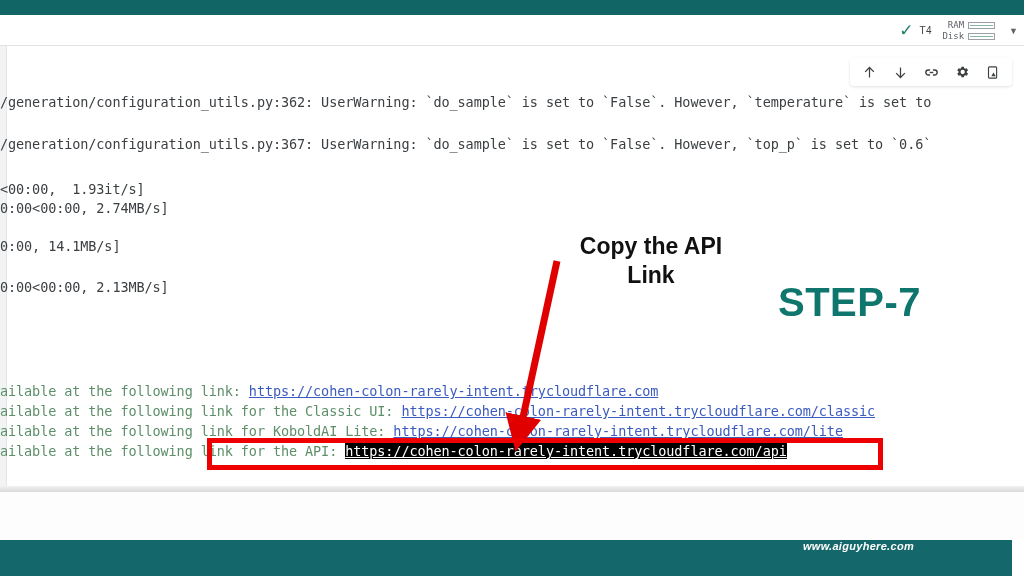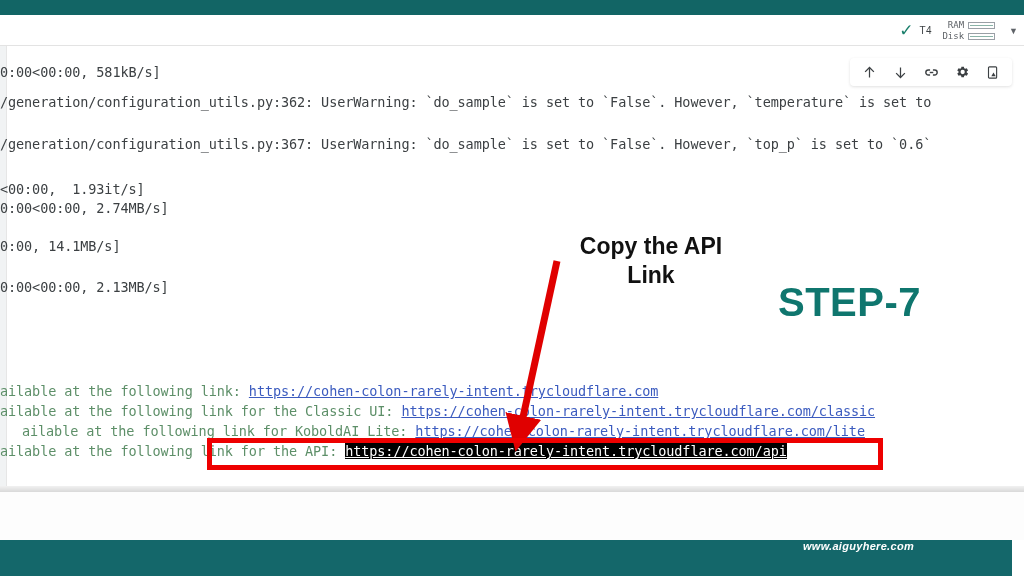--- a/index.html
+++ b/index.html
@@ -92,21 +92,21 @@
 
   .link-line {
     position:absolute; left:0;
     font-family:"DejaVu Sans Mono", monospace;
     font-size:13.5px; white-space:pre;
     color:#5d8f68;
     letter-spacing:-.1px;
   }
   .lk-1 { top:337px; }
   .lk-2 { top:357px; }
-  .lk-3 { top:377px;padding-left:22px; }
+  .lk-3 { top:377px; }
   .lk-4 { top:397px; }
 
   .url { color:#3b5bbf; text-decoration:underline; }
   .url.sel {
     background:#000000; color:#ffffff; text-decoration:underline;
   }
 
   
   .nb-bottom-shade {
     position:absolute; left:0; top:440px; width:1024px; height:6px;
@@ -195,21 +195,20 @@
       </svg>
     </span>
     <span class="tb-icon">
       <svg width="15" height="15" viewBox="0 0 24 24" fill="none" stroke="currentColor" stroke-width="1.8">
         <rect x="4" y="3" width="13" height="18" rx="1.5"></rect>
         <path d="M12 12l3.5 6h-7z" fill="currentColor" stroke="none"></path>
       </svg>
     </span>
   </div>
 
-  <div class="out ln-1">0:00&lt;00:00, 581kB/s]</div>
   <div class="out ln-2">/generation/configuration_utils.py:362: UserWarning: `do_sample` is set to `False`. However, `temperature` is set to</div>
   <div class="out ln-3">/generation/configuration_utils.py:367: UserWarning: `do_sample` is set to `False`. However, `top_p` is set to `0.6`</div>
   <div class="out ln-4">&lt;00:00,  1.93it/s]</div>
   <div class="out ln-5">0:00&lt;00:00, 2.74MB/s]</div>
   <div class="out ln-6">0:00, 14.1MB/s]</div>
   <div class="out ln-7">0:00&lt;00:00, 2.13MB/s]</div>
 
   <div class="link-line lk-1"><span>ailable at the following link: </span><a class="url" href="#">https://cohen-colon-rarely-intent.trycloudflare.com</a></div>
 
   <div class="link-line lk-2"><span>ailable at the following link for the Classic UI: </span><a class="url" href="#">https://cohen-colon-rarely-intent.trycloudflare.com/classic</a></div>

